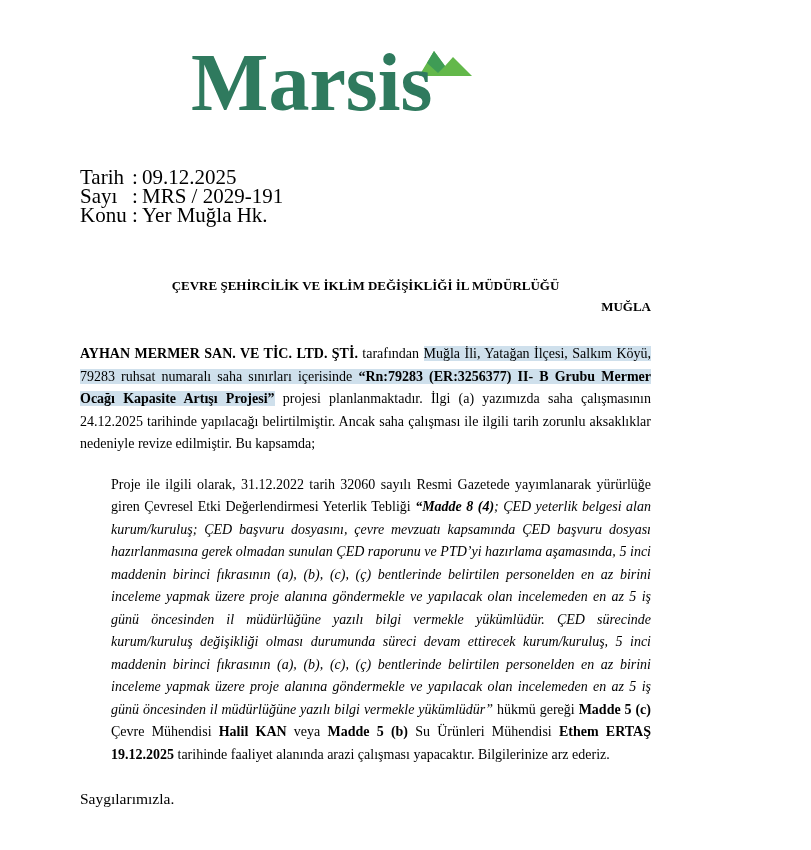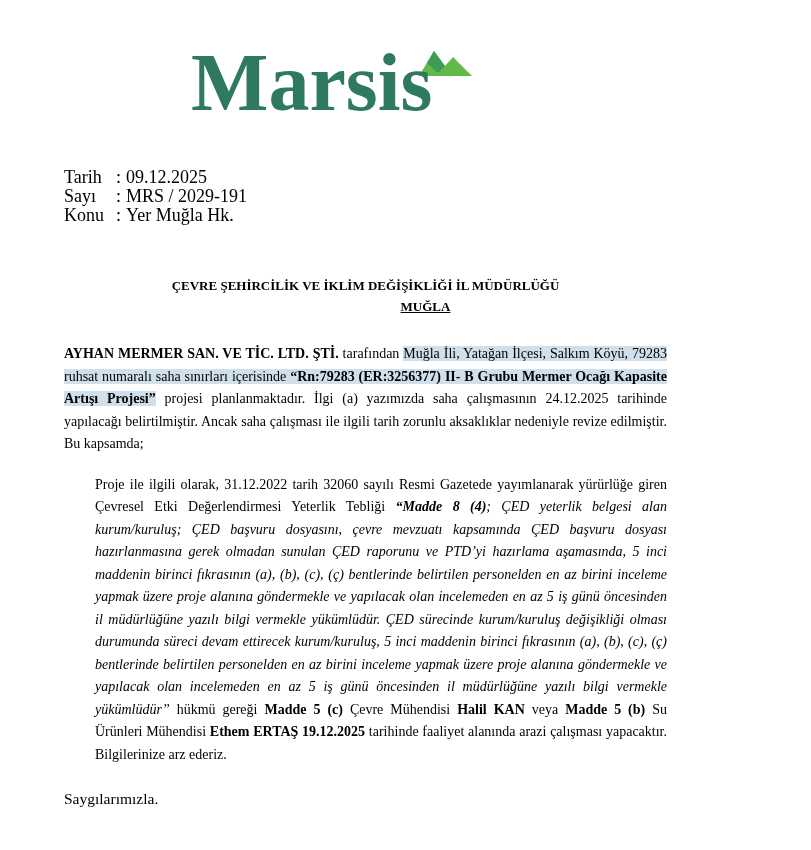--- a/index.html
+++ b/index.html
@@ -12,37 +12,37 @@
     height: 850px;
     font-family: "Liberation Serif", serif;
     color: #000000;
     overflow: hidden;
   }
   .page {
     position: relative;
     width: 731px;
     height: 850px;
     box-sizing: border-box;
-    padding: 0 64px;
+    padding: 0 80px;
   }
 
   
   .logo-wrap {
     display: flex;
     justify-content: center;
     align-items: center;
     padding-top: 42px;
     padding-bottom: 10px;
   }
   .logo-svg { display: block; }
 
   
   .meta {
     margin-top: 36px;
-    font-size: 18px;
+    font-size: 21px;
     line-height: 19px;
   }
   .meta-row {
     display: flex;
   }
   .meta-label {
     width: 52px;
     flex: none;
   }
   .meta-sep {
@@ -54,23 +54,22 @@
   
   .addressee {
     margin-top: 50px;
     text-align: center;
     font-weight: bold;
     font-size: 13px;
     line-height: 21px;
   }
   .addressee .line2 {
     display: block;
-    text-align: center;
+    text-align: right;
     padding-left: 120px;
-    text-decoration: underline;
   }
 
   
   .ilgi {
     margin-top: 40px;
     font-size: 15.5px;
   }
   .ilgi b { font-weight: bold; }
 
   

